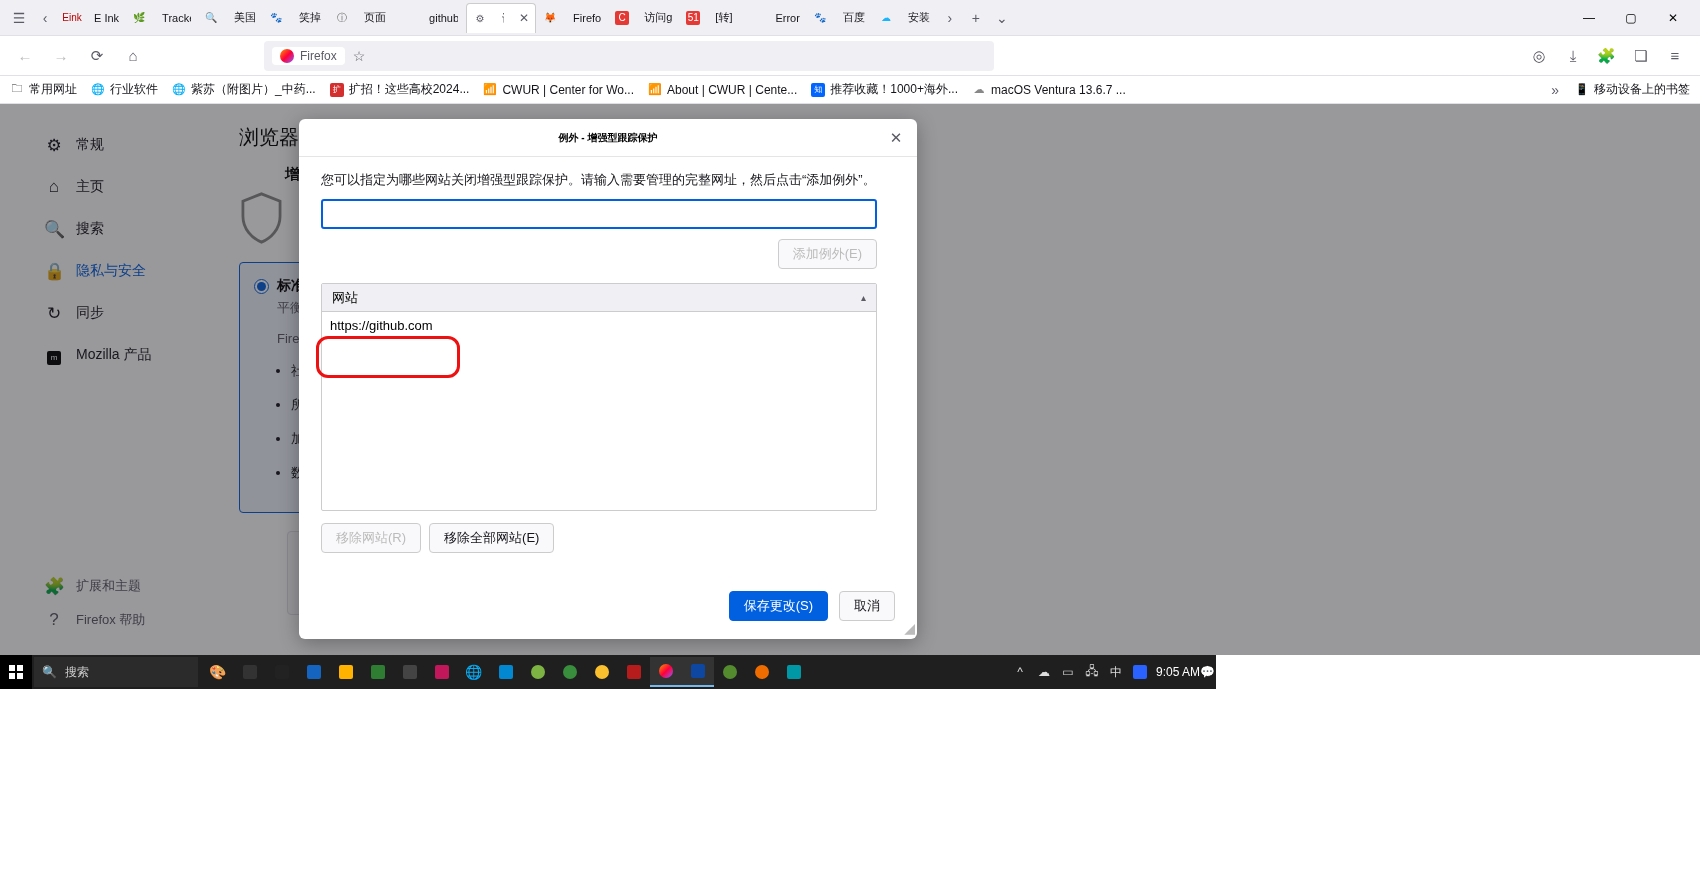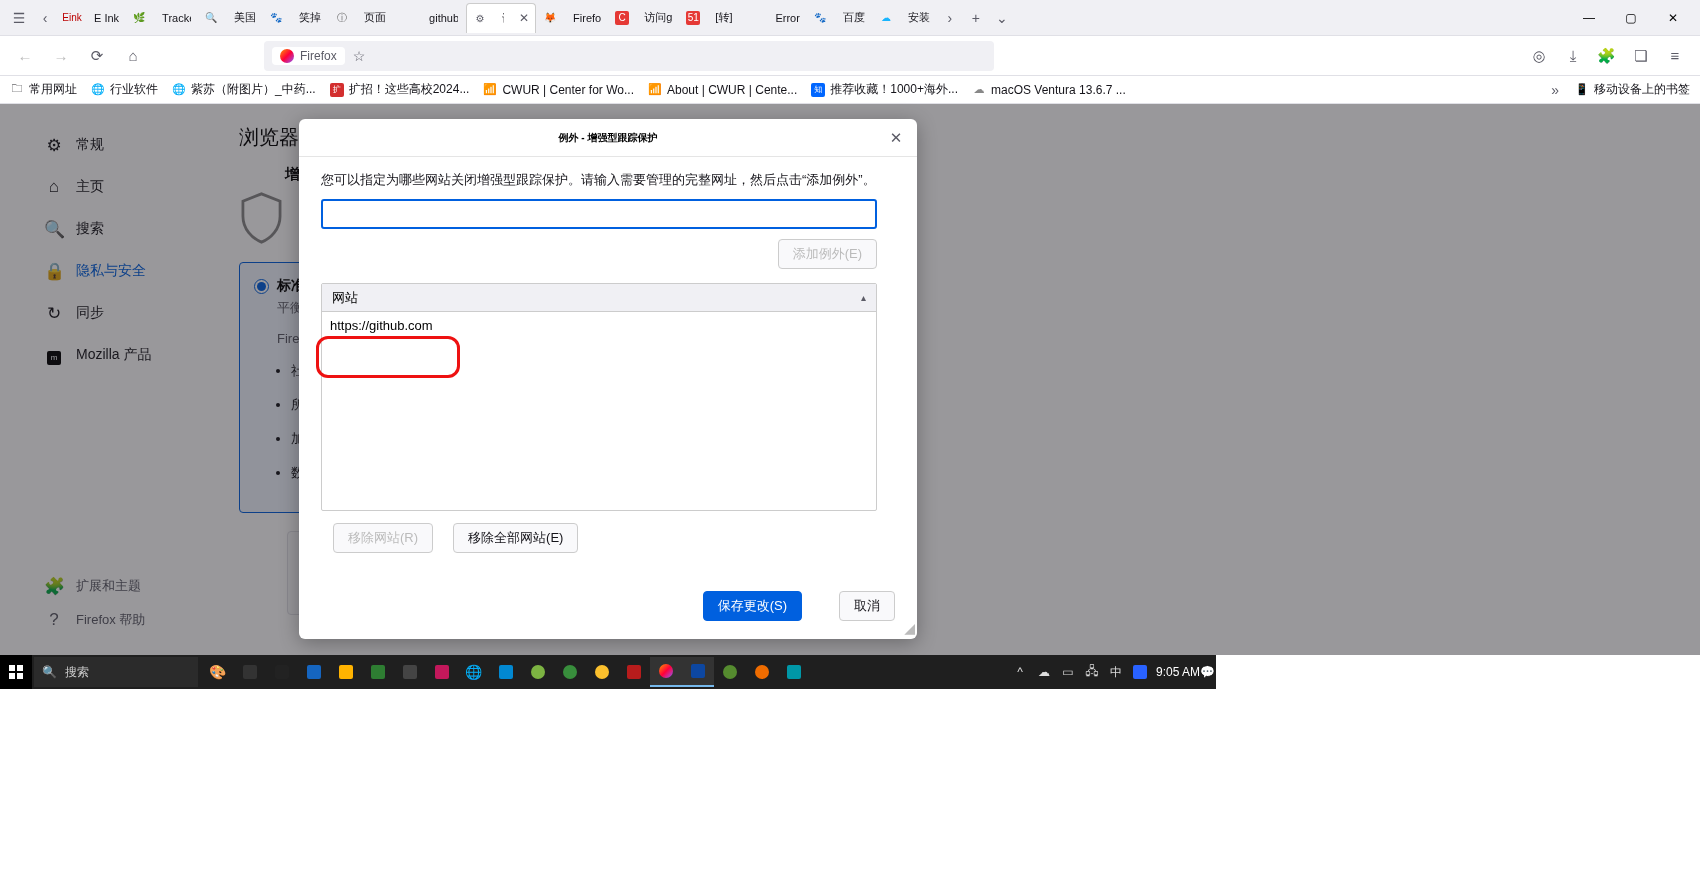--- a/index.html
+++ b/index.html
@@ -63,30 +63,30 @@
 
 .modal { position: absolute; left: 299px; top: 119px; width: 618px; height: 520px; background: #fff; border-radius: 6px; box-shadow: 0 4px 20px rgba(0,0,0,0.3); display: flex; flex-direction: column; }
 .modal-header { height: 38px; display: flex; align-items: center; justify-content: center; position: relative; border-bottom: 1px solid #e5e5e5; }
 .modal-header .title { font-size: 10px; font-weight: 600; }
 .modal-header .close { position: absolute; right: 10px; top: 8px; width: 22px; height: 22px; display: flex; align-items: center; justify-content: center; font-size: 15px; color: #5b5b66; cursor: pointer; }
 .modal-body { padding: 14px 40px 0 22px; flex: 1; display: flex; flex-direction: column; }
 .modal-desc { font-size: 13px; color: #15141a; margin-bottom: 10px; }
 .modal-label { font-size: 13px; margin-bottom: 6px; }
 .modal-input { width: 100%; height: 30px; border: 2px solid #0060df; border-radius: 3px; padding: 0 8px; font-size: 13px; outline: none; }
 .add-row { display: flex; justify-content: flex-end; margin-top: 10px; }
-.btn { height: 30px; padding: 0 14px; font-size: 13px; border: 1px solid #ccc; background: #f9f9fb; border-radius: 4px; cursor: pointer; color: #15141a; margin-left: 12px; }
+.btn { height: 30px; padding: 0 14px; font-size: 13px; border: 1px solid #ccc; background: #f9f9fb; border-radius: 4px; cursor: pointer; color: #15141a; }
 .btn.disabled { color: #bbb; cursor: default; }
 .btn.primary { background: #0060df; color: #fff; border-color: #0060df; }
 .site-table { border: 1px solid #ccc; border-radius: 2px; margin-top: 14px; flex: 0 0 228px; overflow: hidden; }
 .site-table-header { height: 28px; background: #f0f0f4; border-bottom: 1px solid #ccc; display: flex; align-items: center; padding: 0 10px; font-size: 13px; justify-content: space-between; }
 .sort-arrow { font-size: 10px; color: #5b5b66; }
 .site-row { padding: 6px 8px; font-size: 13px; }
 .highlight-ring { border: 3px solid #e11; border-radius: 12px; position: absolute; left: 316px; top: 336px; width: 144px; height: 42px; pointer-events: none; }
 .remove-row { display: flex; gap: 8px; margin-top: 12px; }
-.modal-footer { display: flex; justify-content: flex-end; gap: 25px; padding: 14px 22px 18px 22px; }
+.modal-footer { display: flex; justify-content: flex-end; gap: 11px; padding: 14px 22px 18px 22px; }
 .resize-grip { position: absolute; right: 2px; bottom: 2px; width: 14px; height: 14px; color: #bbb; font-size: 14px; line-height: 10px; text-align: right; }
 
 
 .taskbar { position: absolute; left: 0; top: 655px; height: 34px; width: 1216px; background: #1f1f1f; display: flex; align-items: center; color: #fff; font-size: 12px; }
 .taskbar .start { width: 32px; height: 34px; display: flex; align-items: center; justify-content: center; background: #000; }
 .taskbar .search-box { display: flex; align-items: center; background: #2b2b2b; height: 30px; width: 164px; margin-left: 2px; padding: 0 8px; gap: 8px; color: #ccc; }
 .task-icons { display: flex; align-items: center; margin-left: 4px; }
 .task-icons .ti { width: 32px; height: 30px; display: flex; align-items: center; justify-content: center; font-size: 14px; }
 .task-icons .ti.active { border-bottom: 2px solid #76b9ed; background: #333; }
 .sys-tray { margin-left: auto; display: flex; align-items: center; gap: 8px; padding-right: 8px; }

